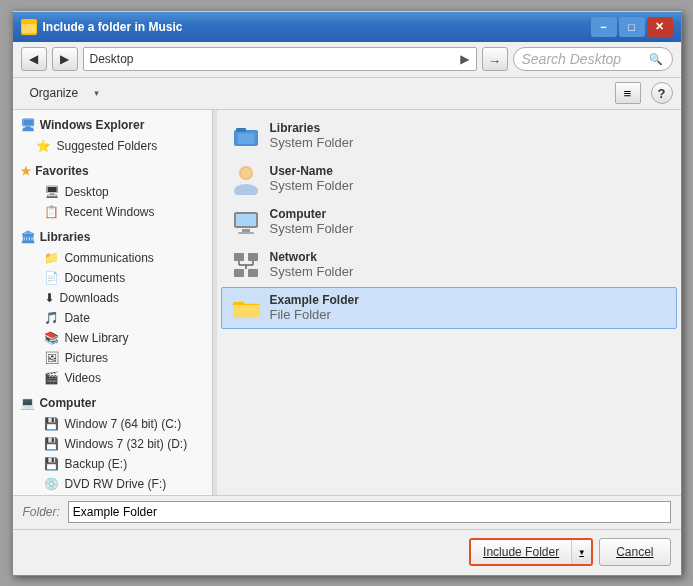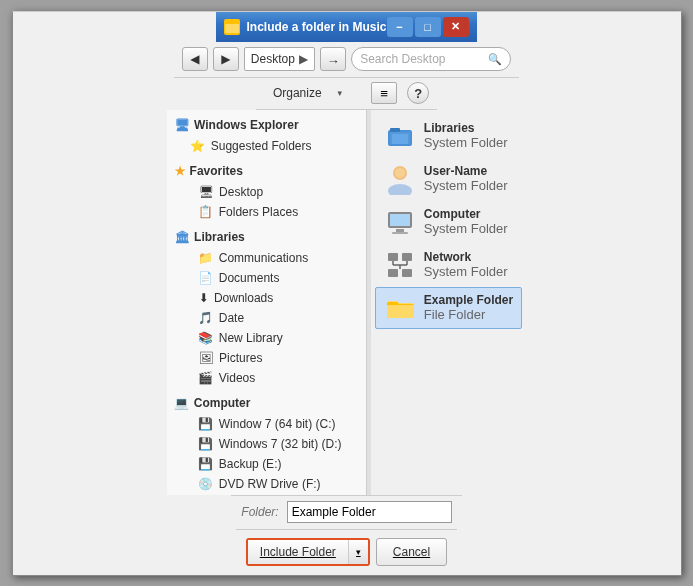--- a/index.html
+++ b/index.html
@@ -15,21 +15,20 @@
     }
     .window {
       width: 670px;
       height: 565px;
       background: #f0f0f0;
       border: 1px solid #888;
       border-top: 1px solid #ccc;
       box-shadow: 2px 2px 8px rgba(0,0,0,0.5);
       display: flex;
       flex-direction: column;
-      align-items: center;
     }
     
     .title-bar {
       background: linear-gradient(to bottom, #4d8fd4 0%, #3072c4 40%, #2860b0 100%);
       height: 30px;
       display: flex;
       align-items: center;
       padding: 0 8px;
       color: white;
       font-size: 12px;
@@ -419,21 +418,21 @@
 
   <div class="address-bar">
     <button class="nav-btn">◀</button>
     <button class="nav-btn">▶</button>
     <div class="address-box">
       <span class="address-box-label">Desktop</span>
       <span class="address-box-arrow">▶</span>
     </div>
     <button class="address-go-btn">→</button>
     <div class="search-box">
-      <span style="color:#aaa;font-size:12px;">Search Desktop</span>
+      <span style="color:#aaa;font-size:14px;font-style:italic;">Search Desktop</span>
       <span style="color:#888;">🔍</span>
     </div>
   </div>
 
   <div class="toolbar">
     <button class="toolbar-btn">
       <span>Organize</span>
       <span class="toolbar-dropdown-arrow">▾</span>
     </button>
     <div class="toolbar-separator"></div>
@@ -462,21 +461,21 @@
         <div class="nav-section-header">
           <span style="color:#f5a623;">★</span>
           <span>Favorites</span>
         </div>
         <div class="nav-item sub">
           <span>🖥</span>
           <span>Desktop</span>
         </div>
         <div class="nav-item sub">
           <span>📋</span>
-          <span>Folders Places</span>
+          <span>Recent Windows</span>
         </div>
       </div>
 
       <div class="nav-section">
         <div class="nav-section-header">
           <span style="color:#4a90d9;">🏛</span>
           <span>Libraries</span>
         </div>
         <div class="nav-item sub">
           <span>📁</span>

